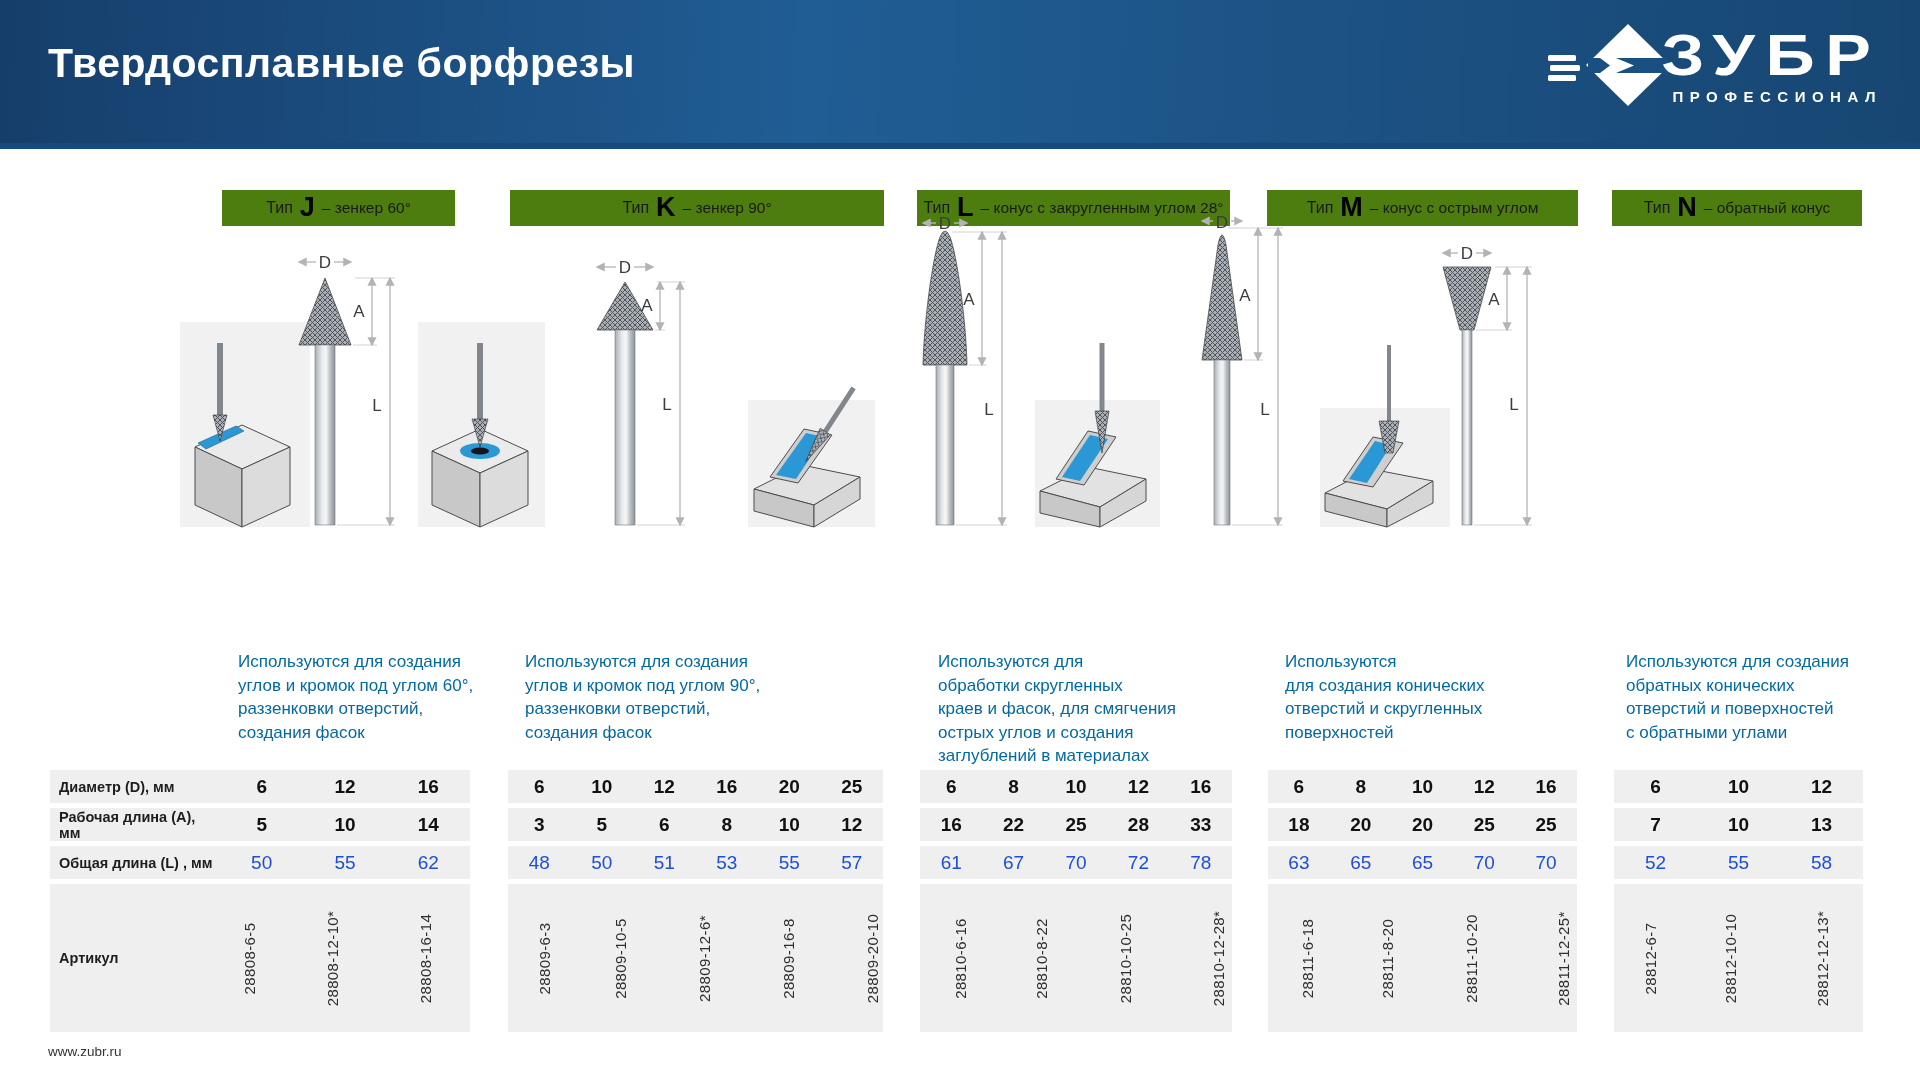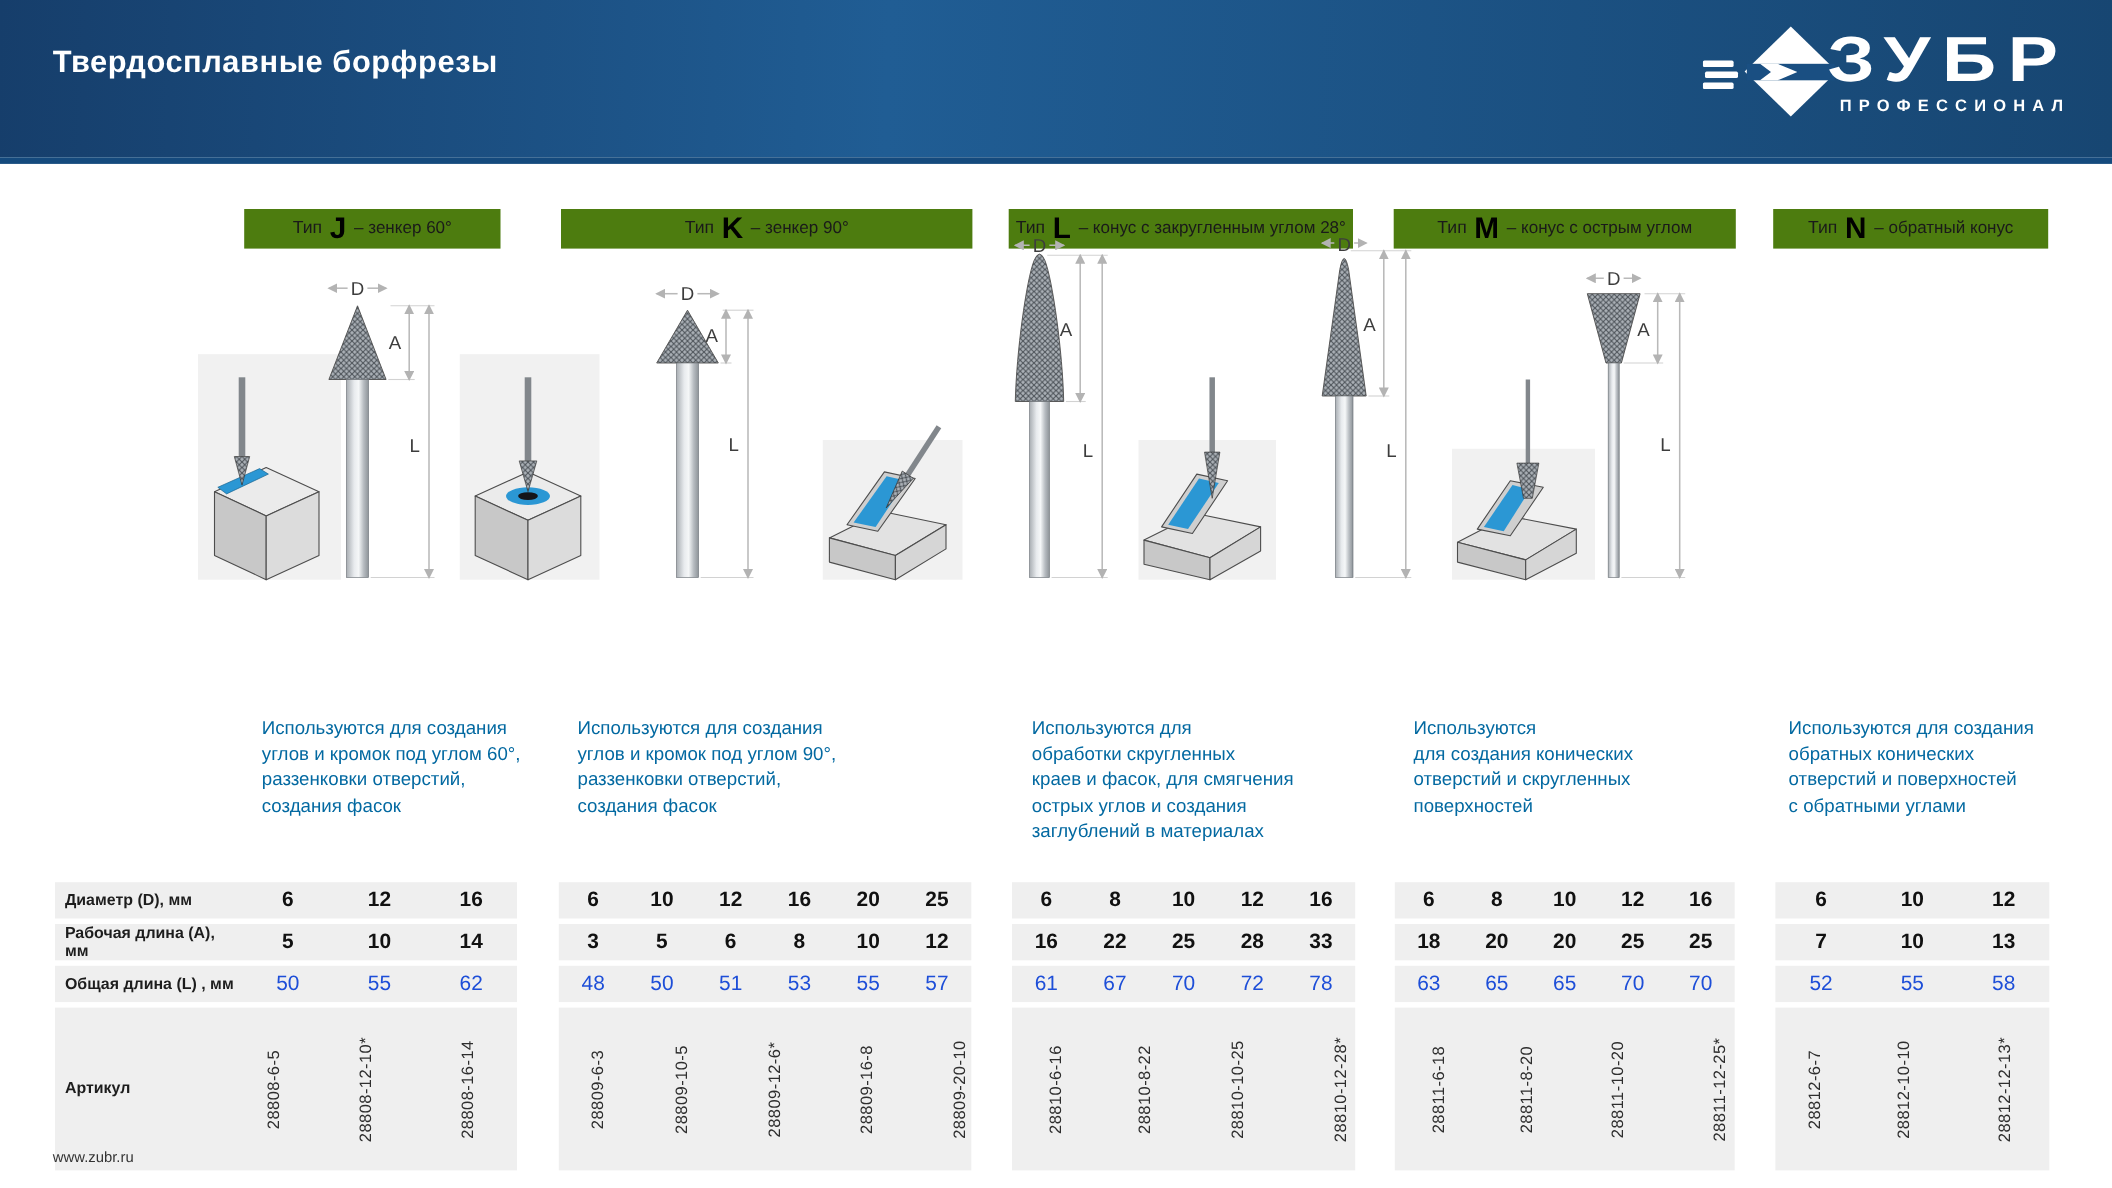--- a/index.html
+++ b/index.html
@@ -9,21 +9,21 @@
     background:#ffffff; font-family:"Liberation Sans", sans-serif;
   }
   
   .header {
     position:absolute; left:0; top:0; width:1920px; height:149px;
     background:linear-gradient(92deg,#163e6b 0%,#205d94 42%,#174672 100%);
     border-bottom:6px solid #154a7d;
   }
   .page-title {
     position:absolute; left:48px; top:40px;
-    color:#ffffff; font-size:28px; font-weight:700; letter-spacing:0.5px;
+    color:#ffffff; font-size:41px; font-weight:700; letter-spacing:0.5px;
   }
   .logo { position:absolute; right:38px; top:22px; display:flex; align-items:center; gap:0; }
   .logo-text { display:flex; flex-direction:column; align-items:flex-end; }
   .brand {
     color:#ffffff; font-size:58px; font-weight:800; line-height:1.0;
     letter-spacing:9px; transform:scaleX(1.18); transform-origin:right center;
   }
   .brand-sub {
     color:#ffffff; font-size:15px; font-weight:700; letter-spacing:6.5px; margin-top:4px;
   }
@@ -41,21 +41,21 @@
   .dimline { stroke:#b9b9b9; stroke-width:1.4; fill:none; }
   .tick { stroke:#d2d2d2; stroke-width:1; }
   .dimtext { font-family:"Liberation Sans",sans-serif; font-size:17px; fill:#3d3d3d; }
   .edge { stroke:#4d4d4d; stroke-width:1; stroke-linejoin:round; }
   
   .desc {
     position:absolute; top:650px; color:#0369a1; font-size:17px; line-height:23.5px;
     white-space:pre-line;
   }
   
-  .tband { position:absolute; top:802px; display:flex; flex-direction:column; gap:5px; }
+  .tband { position:absolute; top:770px; display:flex; flex-direction:column; gap:5px; }
   .trow { background:#efefef; height:33px; display:flex; align-items:center; }
   .trow.tall { height:148px; }
   .rlabel { width:170px; padding-left:9px; font-size:14.5px; font-weight:700; color:#1d1d1d; }
   .cells { flex:1; display:flex; height:100%; }
   .cell { flex:1; display:flex; align-items:center; justify-content:center; }
   .v { font-size:19px; font-weight:700; color:#111; }
   .vl { font-size:19px; font-weight:400; color:#1d4ed8; }
   .art { transform:rotate(-90deg); white-space:nowrap; font-size:15px; color:#2e2e2e; letter-spacing:0.4px; }
   
   .footer {

